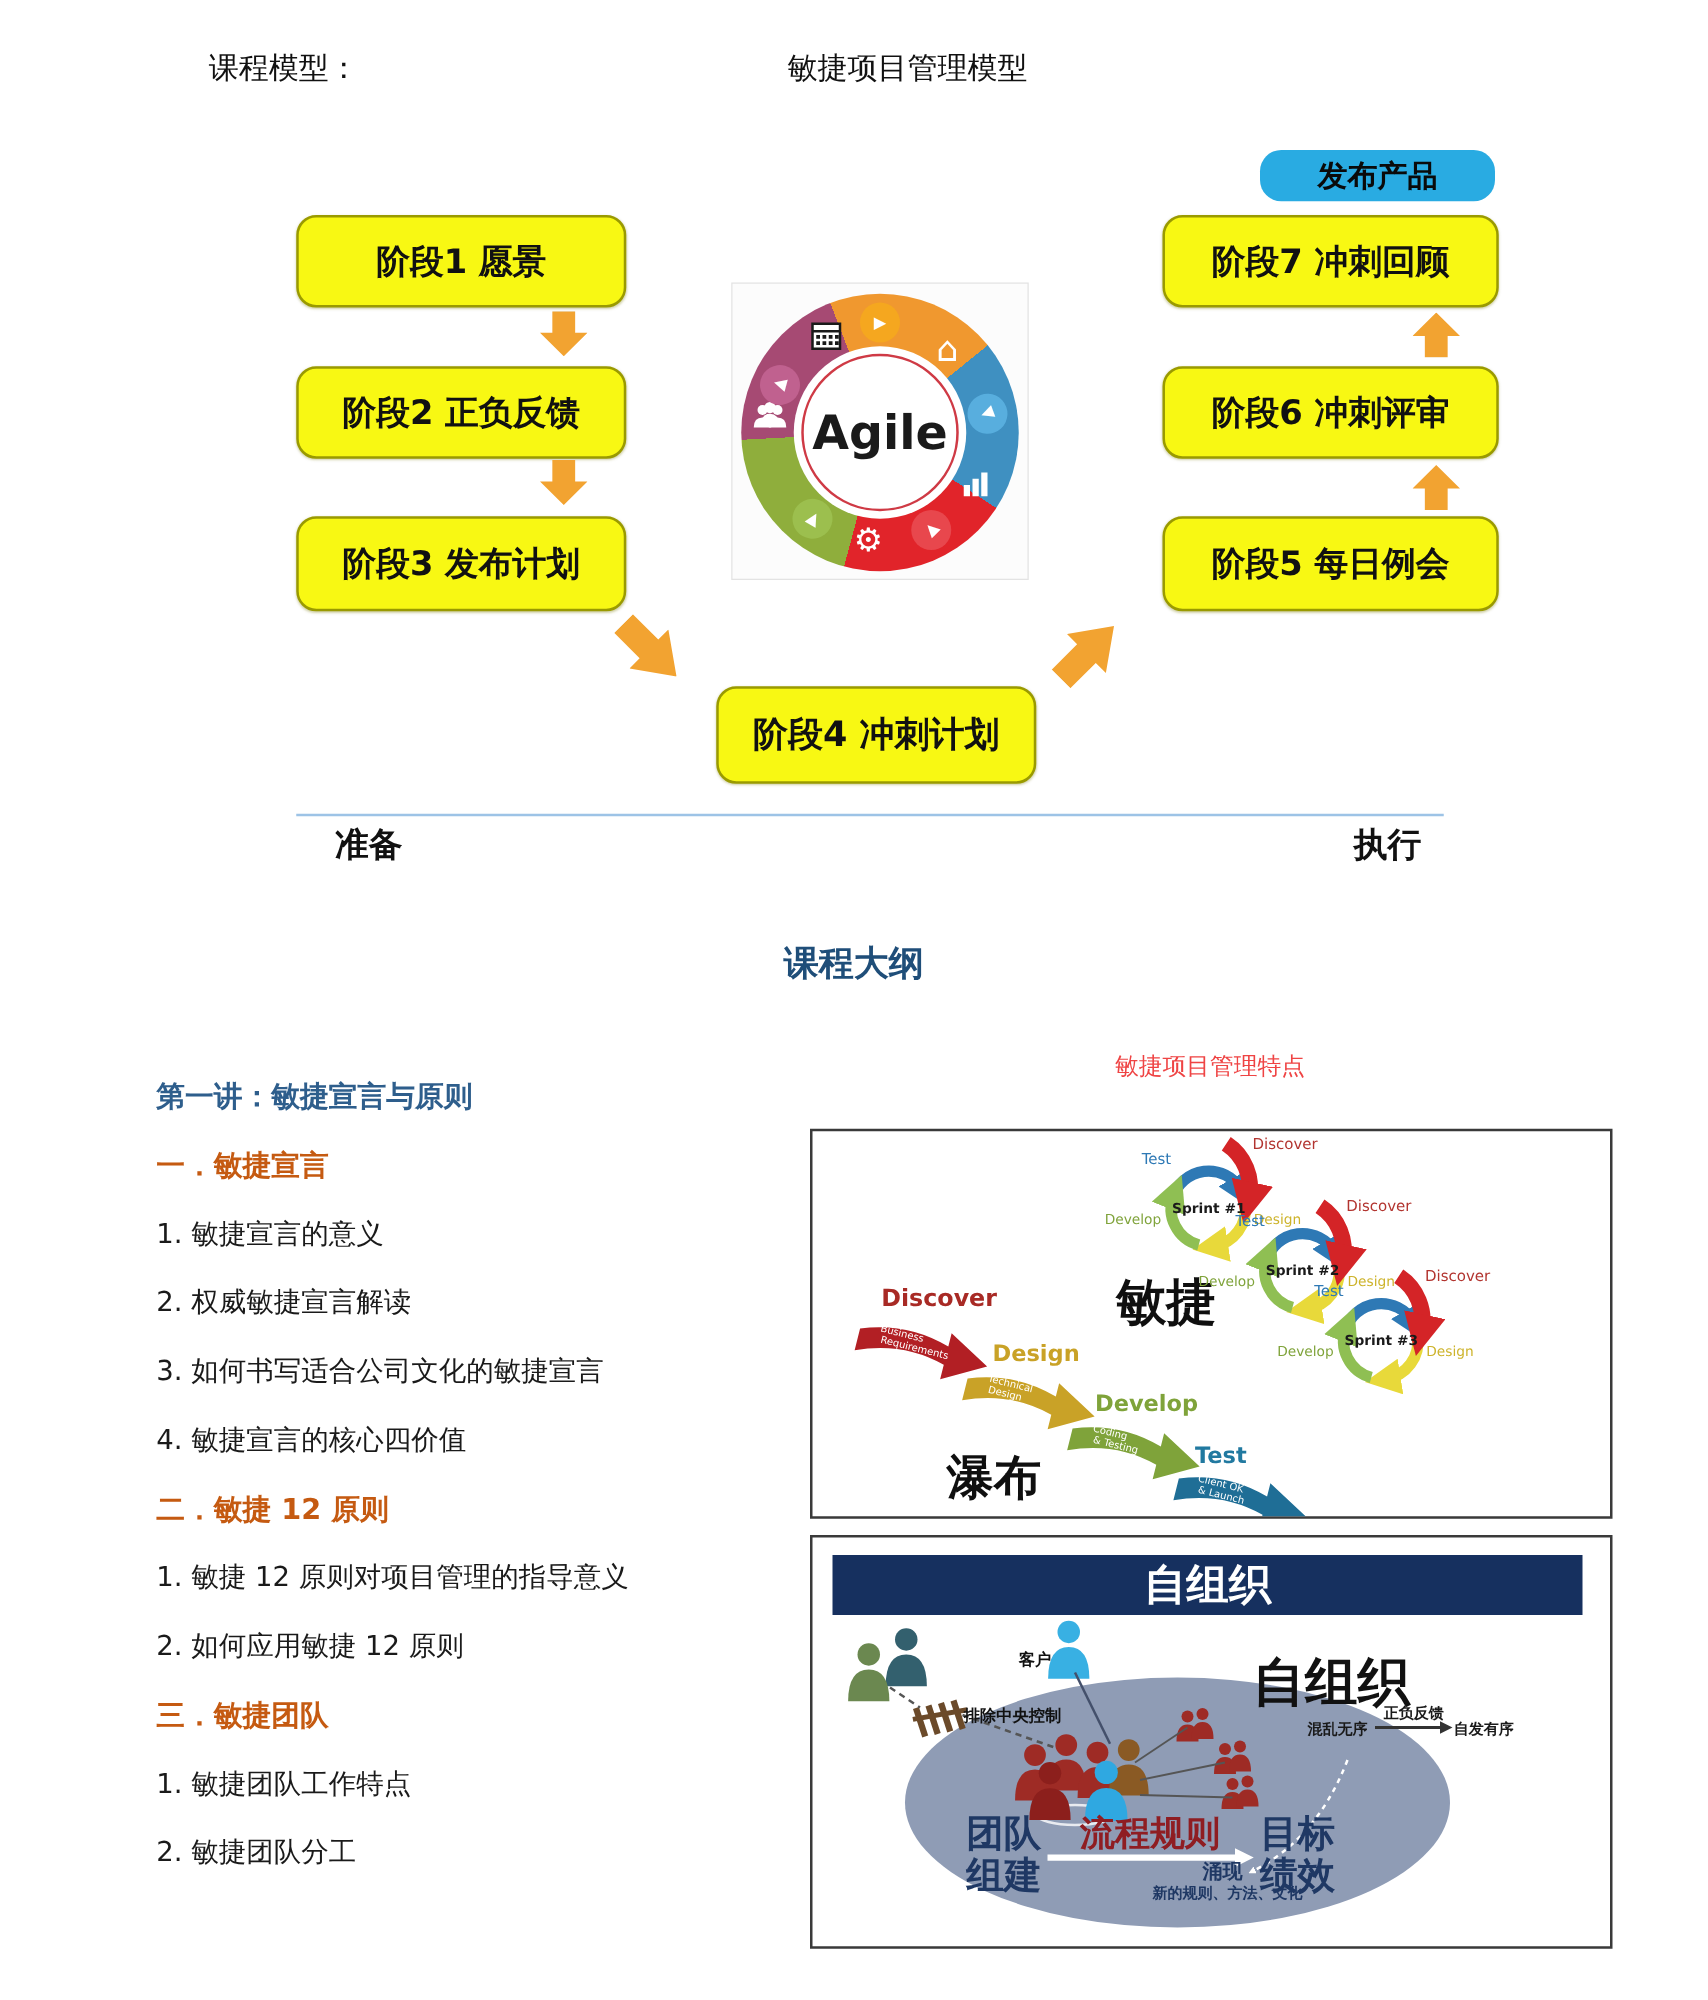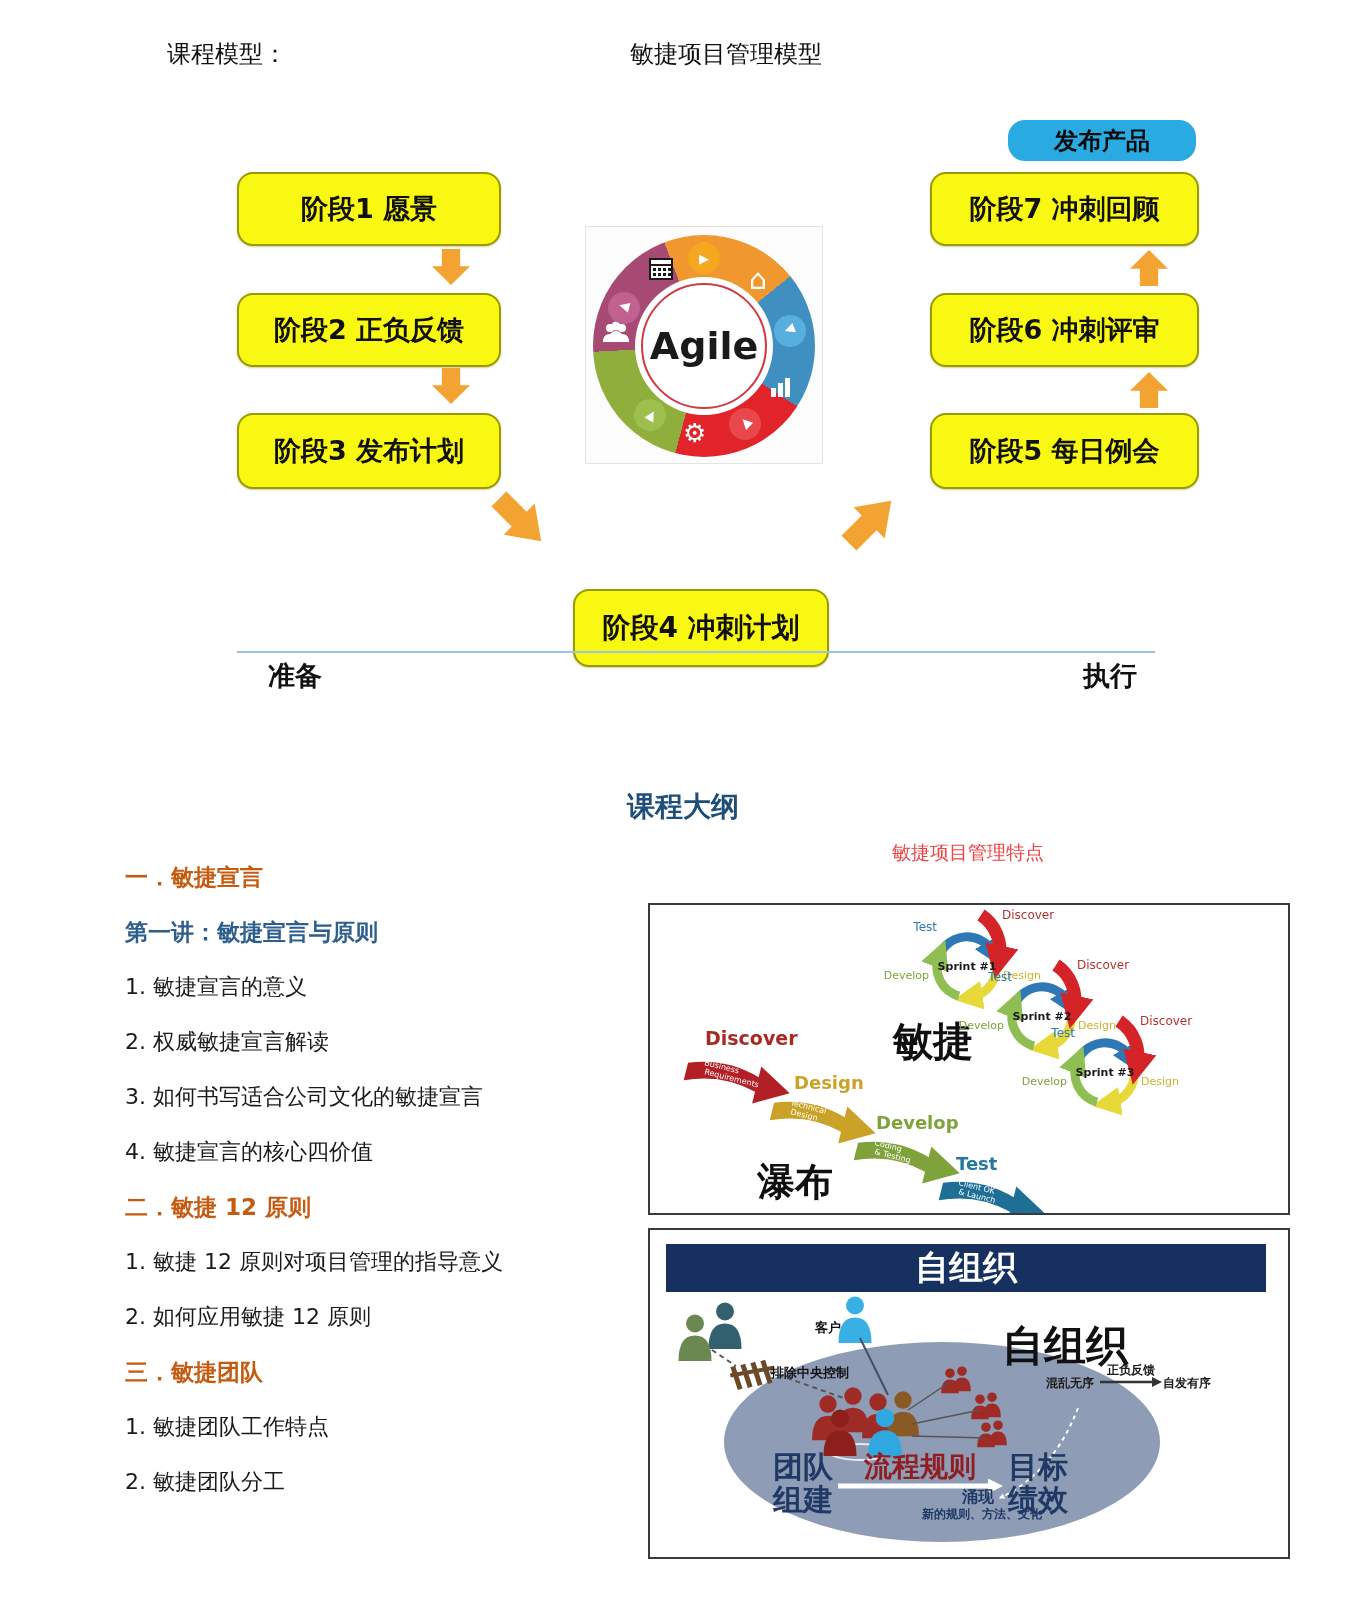--- a/index.html
+++ b/index.html
@@ -52,21 +52,21 @@
   .wheel-word{font-size:38px;font-weight:bold;color:#1a1a1a;position:relative;}
   .wicon{position:absolute;display:flex;align-items:center;justify-content:center;}
   .wcirc{width:32px;height:32px;border-radius:50%;color:#fff;font-size:13px;line-height:1;}
   .wglyph{color:#fff;font-size:24px;line-height:1;}
 
   .divider{position:absolute;background:#9dc3e6;height:2px;}
   .endlab{position:absolute;font-size:27px;font-weight:bold;color:#111;}
 
   
   .big-title{position:absolute;left:0;width:100%;text-align:center;
-    font-size:28px;font-weight:bold;color:#1f4e79;margin-top:36px;}
+    font-size:28px;font-weight:bold;color:#1f4e79;}
   .outline{position:absolute;left:125px;top:862px;width:540px;}
   .outline .row{height:55px;display:flex;align-items:flex-start;}
   .o-lec{font-size:23px;font-weight:bold;color:#2e5e8c;}
   .o-sec{font-size:23px;font-weight:bold;color:#c55a11;}
   .o-item{font-size:22px;color:#1a1a1a;}
 
   .feat-title{position:absolute;left:648px;width:640px;text-align:center;top:840px;
     font-size:19px;color:#ef4444;}
 
   .panel{position:absolute;left:648px;width:638px;background:#fff;border:2px solid #3a3a3a;}
@@ -80,21 +80,21 @@
 <div class="bluebox" style="left:1008px;top:120px;width:188px;height:41px;">发布产品</div>
 
 <div class="ybox" style="left:237px;top:172px;width:260px;height:70px;">阶段1 愿景</div>
 <div class="ybox" style="left:237px;top:293px;width:260px;height:70px;">阶段2 正负反馈</div>
 <div class="ybox" style="left:237px;top:413px;width:260px;height:72px;">阶段3 发布计划</div>
 
 <div class="ybox" style="left:930px;top:172px;width:265px;height:70px;">阶段7 冲刺回顾</div>
 <div class="ybox" style="left:930px;top:293px;width:265px;height:70px;">阶段6 冲刺评审</div>
 <div class="ybox" style="left:930px;top:413px;width:265px;height:72px;">阶段5 每日例会</div>
 
-<div class="ybox" style="left:573px;top:549px;width:252px;height:74px;font-size:28px;margin-top:40px;">阶段4 冲刺计划</div>
+<div class="ybox" style="left:573px;top:549px;width:252px;height:74px;font-size:28px;">阶段4 冲刺计划</div>
 
 <div class="varrow" style="left:432px;top:249px;width:38px;height:36px;"></div>
 <div class="varrow" style="left:432px;top:368px;width:38px;height:36px;"></div>
 <div class="uarrow" style="left:1130px;top:250px;width:38px;height:36px;"></div>
 <div class="uarrow" style="left:1130px;top:372px;width:38px;height:36px;"></div>
 <div class="darrow da1" style="left:498px;top:490px;width:44px;height:60px;"></div>
 <div class="darrow da2" style="left:848px;top:492px;width:44px;height:60px;"></div>
 
 <div class="wheel-frame" style="left:585px;top:226px;width:236px;height:236px;">
   <div class="wheel" style="left:7px;top:8px;width:222px;height:222px;">
@@ -153,24 +153,24 @@
 </div>
 
 <div class="divider" style="left:237px;top:651px;width:918px;"></div>
 <div class="endlab" style="left:268px;top:658px;">准备</div>
 <div class="endlab" style="left:1083px;top:658px;">执行</div>
 
 <div class="big-title" style="top:752px;">课程大纲</div>
 
 <div class="outline">
   <div class="row">
+      <span class="o-lec">第一讲：敏捷宣言与原则</span>
+    </div>
+  <div class="row">
       <span class="o-sec">一．敏捷宣言</span>
-    </div>
-  <div class="row">
-      <span class="o-lec">第一讲：敏捷宣言与原则</span>
     </div>
   <div class="row">
       <span class="o-item">1. 敏捷宣言的意义</span>
     </div>
   <div class="row">
       <span class="o-item">2. 权威敏捷宣言解读</span>
     </div>
   <div class="row">
       <span class="o-item">3. 如何书写适合公司文化的敏捷宣言</span>
     </div>

